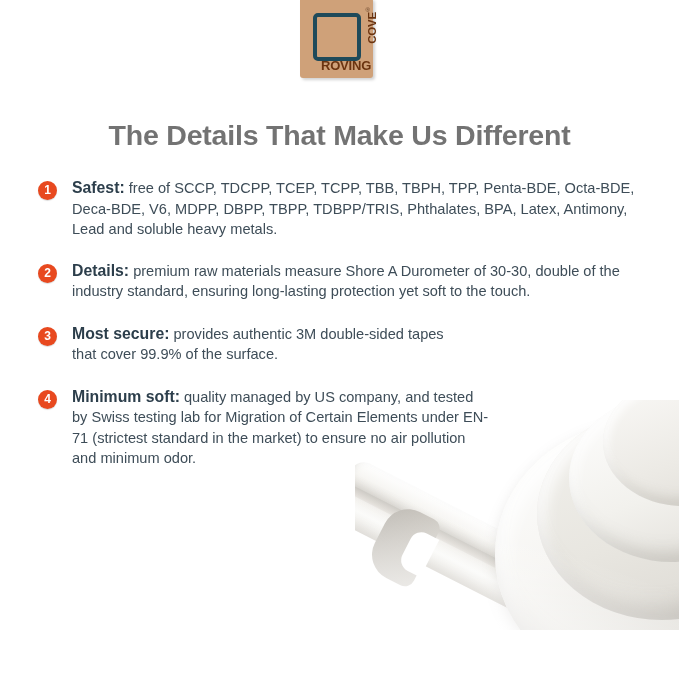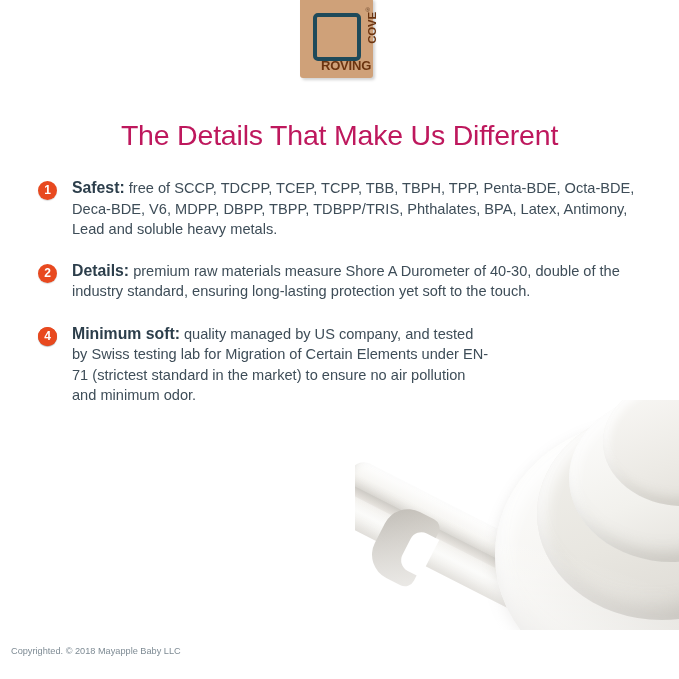--- a/index.html
+++ b/index.html
@@ -70,22 +70,22 @@
   }
 
   
   .page-title {
     position: absolute;
     left: 0;
     right: 0;
     top: 100px;
     text-align: center;
     font-size: 28.5px;
-    font-weight: normal;
-    color: #be185d;
+    font-weight: bold;
+    color: #737373;
     letter-spacing: -0.2px;
   }
 
   
   .feature-list {
     position: absolute;
     left: 38px;
     top: 178px;
     width: 600px;
   }
@@ -260,26 +260,29 @@
   <div class="feature-item i1">
     <span class="feature-num">1</span>
     <div class="feature-text">
       <span class="lead">Safest:</span><span> free of SCCP, TDCPP, TCEP, TCPP, TBB, TBPH, TPP, Penta-BDE, Octa-BDE, Deca-BDE, V6, MDPP, DBPP, TBPP, TDBPP/TRIS, Phthalates, BPA, Latex, Antimony, Lead and soluble heavy metals.</span>
     </div>
   </div>
 
   <div class="feature-item i2">
     <span class="feature-num">2</span>
     <div class="feature-text">
-      <span class="lead">Details:</span><span> premium raw materials measure Shore A Durometer of 40-30, double of the industry standard, ensuring long-lasting protection yet soft to the touch.</span>
+      <span class="lead">Details:</span><span> premium raw materials measure Shore A Durometer of 30-30, double of the industry standard, ensuring long-lasting protection yet soft to the touch.</span>
     </div>
   </div>
 
   <div class="feature-item i3">
     <span class="feature-num">3</span>
+    <div class="feature-text" style="max-width:400px">
+      <span class="lead">Most secure:</span><span> provides authentic 3M double-sided tapes that cover 99.9% of the surface.</span>
+    </div>
   </div>
 
   <div class="feature-item i4">
     <span class="feature-num">4</span>
     <div class="feature-text" style="max-width:420px">
       <span class="lead">Minimum soft:</span><span> quality managed by US company, and tested by Swiss testing lab for Migration of Certain Elements under EN-71 (strictest standard in the market) to ensure no air pollution and minimum odor.</span>
     </div>
   </div>
 
 </div>
@@ -295,14 +298,13 @@
   <div class="coil coil-3"></div>
   <div class="coil coil-4"></div>
   <div class="end-face">
     <div class="end-face-outer"></div>
     <div class="end-face-notch"></div>
   </div>
   <div class="photo-fade"></div>
 </div>
 
 <div class="footer">
-  <div>Copyrighted. © 2018 Mayapple Baby LLC</div>
 </div>
 
 </body></html>

